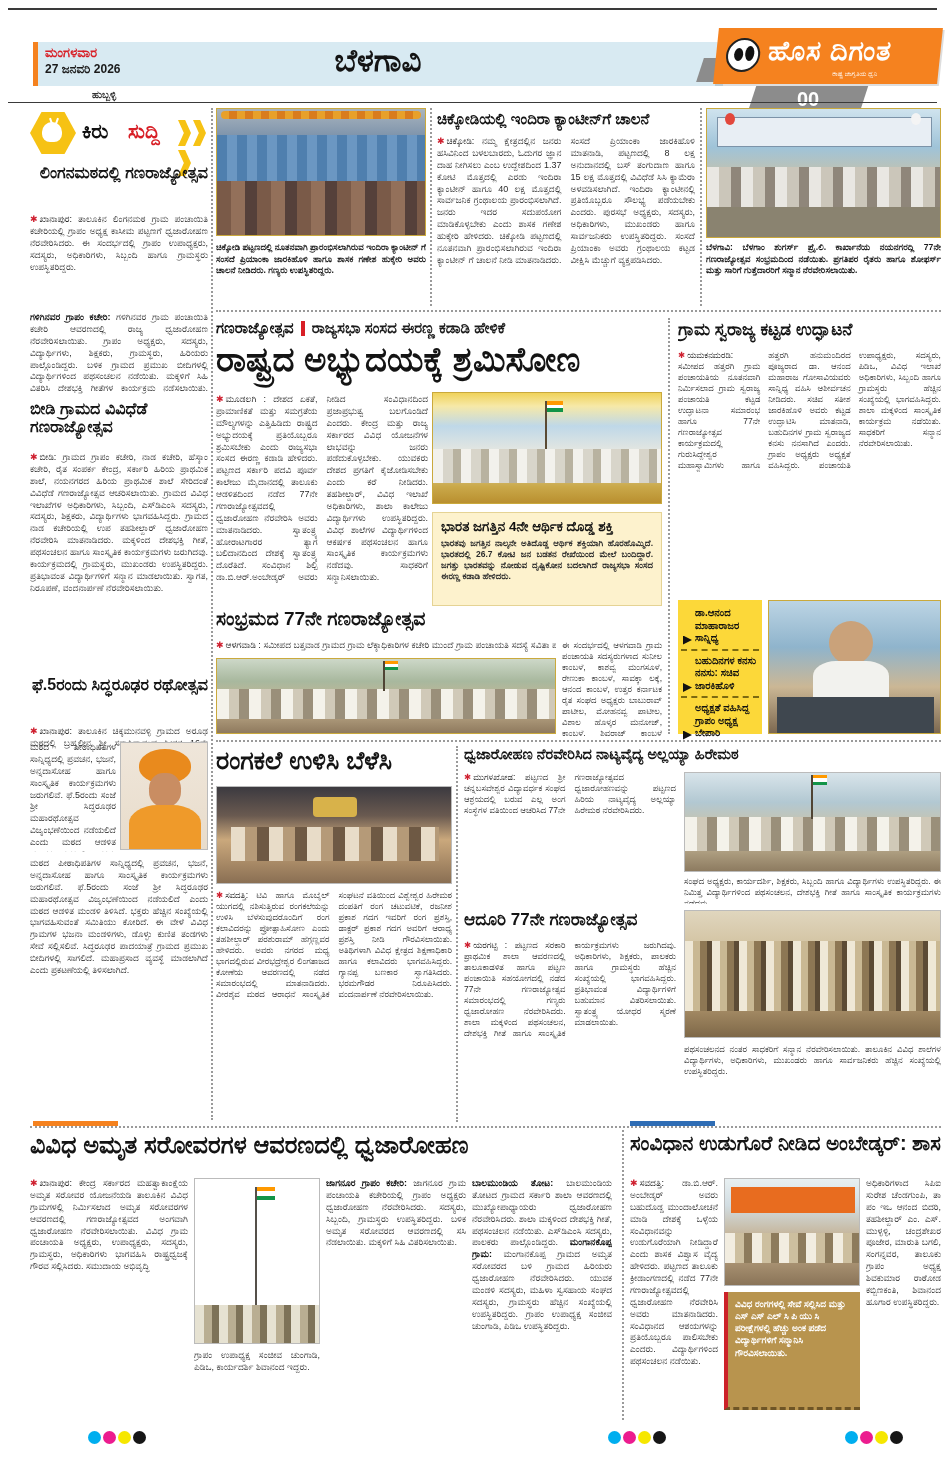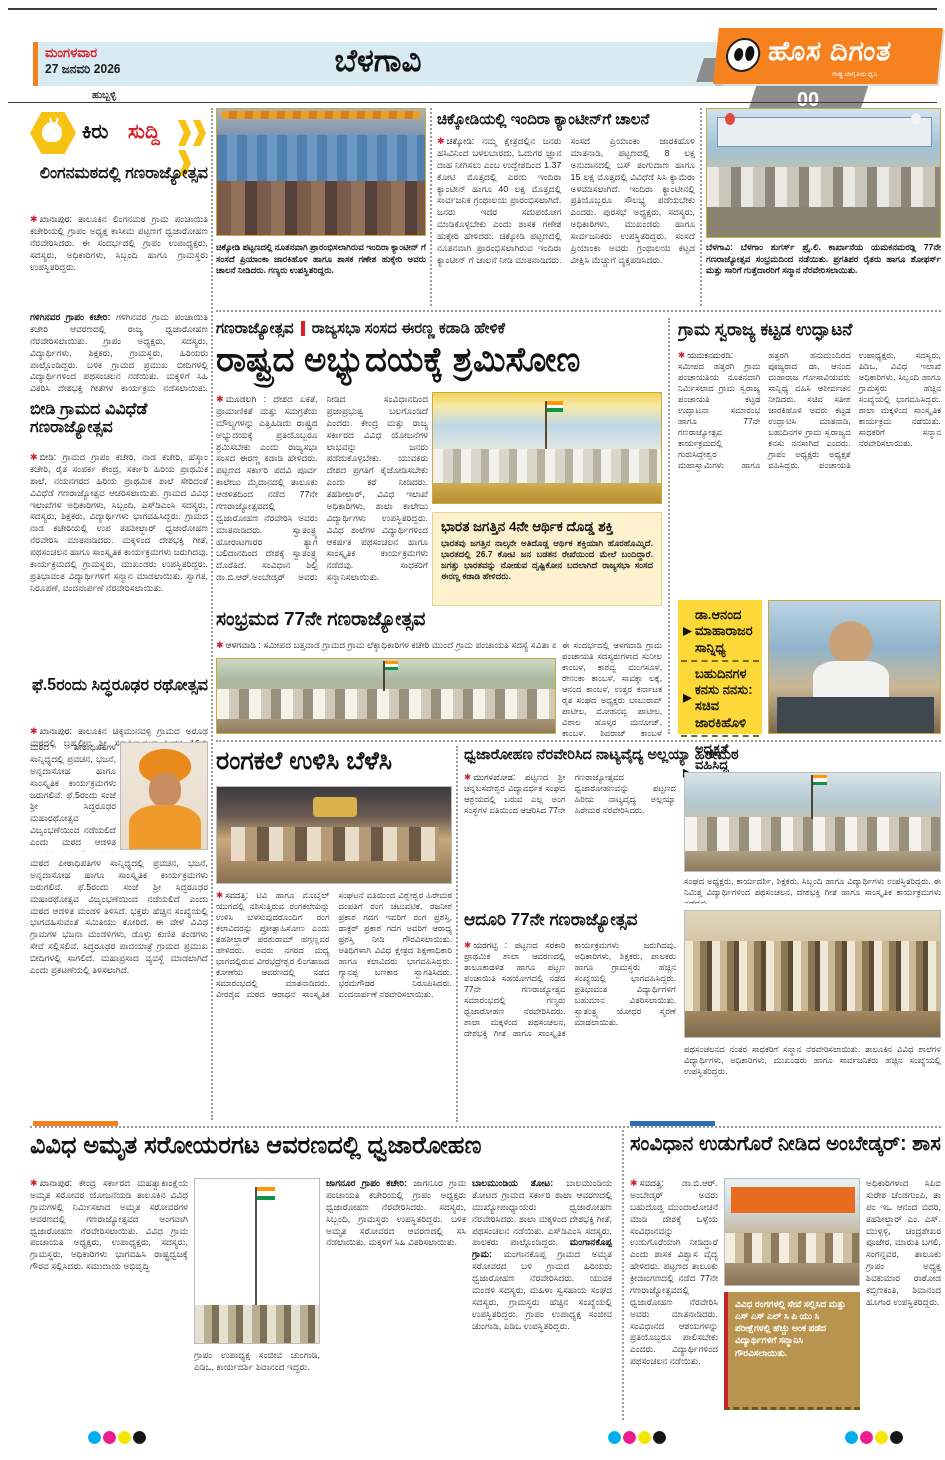--- a/index.html
+++ b/index.html
@@ -20,21 +20,21 @@
 .cols2{column-count:2;column-gap:9px}
 .cols3{column-count:3;column-gap:8px}
 .photo{position:absolute;overflow:hidden;border:1px solid #caa93c}
 .photo.plain{border:1px solid #bbb}
 .band{background:#d8eaf2}
 .brand-orange{background:#f5821f}
 .tricolor i{display:block;height:33.3%}
 .tricolor .s{background:#f90}.tricolor .w{background:#fff}.tricolor .g{background:#129447}
 .chev{width:13px;height:26px;background:#f6c214;clip-path:polygon(0 0,55% 0,100% 50%,55% 100%,0 100%,45% 50%);display:inline-block;margin-left:2px}
 .bullet-arrow{width:9px;height:9px;background:#111;clip-path:polygon(0 0,100% 50%,0 100%);display:inline-block;margin-right:3px;flex:0 0 9px}
-.yellow-box-item{font-size:13px;font-weight:bold;line-height:1.25;color:#111;display:flex;align-items:center;padding:4px 2px;border-bottom:2px dashed #7c6a10}
+.yellow-box-item{font-size:10px;font-weight:bold;line-height:1.25;color:#111;display:flex;align-items:flex-end;padding:4px 2px;border-bottom:2px dashed #7c6a10}
 .regdot{width:13px;height:13px;border-radius:50%;display:inline-block;margin-right:2px}
 </style>
 </head>
 <body>
 
 <div class="page">
 
   <div class="abs rule" style="left:8px;top:8px;width:929px;height:2px"></div>
 
   <div class="abs band" style="left:33px;top:42px;width:690px;height:44px">
@@ -126,21 +126,21 @@
     <span>ನಮ್ಮ ಕ್ಷೇತ್ರದಲ್ಲಿನ ಜನರು ಹಸಿವಿನಿಂದ ಬಳಲಬಾರದು, ಓದುಗರ ಜ್ಞಾನ ದಾಹ ನೀಗಿಸಲು ಎಂಬ ಉದ್ದೇಶದಿಂದ 1.37 ಕೋಟಿ ಮೊತ್ತದಲ್ಲಿ ಎರಡು ಇಂದಿರಾ ಕ್ಯಾಂಟೀನ್ ಹಾಗೂ 40 ಲಕ್ಷ ಮೊತ್ತದಲ್ಲಿ ಸಾರ್ವಜನಿಕ ಗ್ರಂಥಾಲಯ ಪ್ರಾರಂಭಿಸಲಾಗಿದೆ. ಜನರು ಇದರ ಸದುಪಯೋಗ ಮಾಡಿಕೊಳ್ಳಬೇಕು ಎಂದು ಶಾಸಕ ಗಣೇಶ ಹುಕ್ಕೇರಿ ಹೇಳಿದರು. ಚಿಕ್ಕೋಡಿ ಪಟ್ಟಣದಲ್ಲಿ ನೂತನವಾಗಿ ಪ್ರಾರಂಭಿಸಲಾಗಿರುವ ಇಂದಿರಾ ಕ್ಯಾಂಟೀನ್ ಗೆ ಚಾಲನೆ ನೀಡಿ ಮಾತನಾಡಿದರು. ಸಂಸದೆ ಪ್ರಿಯಾಂಕಾ ಜಾರಕಿಹೊಳಿ ಮಾತನಾಡಿ, ಪಟ್ಟಣದಲ್ಲಿ 8 ಲಕ್ಷ ಅನುದಾನದಲ್ಲಿ ಬಸ್ ತಂಗುದಾಣ ಹಾಗೂ 15 ಲಕ್ಷ ಮೊತ್ತದಲ್ಲಿ ವಿವಿಧೆಡೆ ಸಿಸಿ ಕ್ಯಾಮೆರಾ ಅಳವಡಿಸಲಾಗಿದೆ. ಇಂದಿರಾ ಕ್ಯಾಂಟೀನಲ್ಲಿ ಪ್ರತಿಯೊಬ್ಬರೂ ಸೌಲಭ್ಯ ಪಡೆಯಬೇಕು ಎಂದರು. ಪುರಸಭೆ ಅಧ್ಯಕ್ಷರು, ಸದಸ್ಯರು, ಅಧಿಕಾರಿಗಳು, ಮುಖಂಡರು ಹಾಗೂ ಸಾರ್ವಜನಿಕರು ಉಪಸ್ಥಿತರಿದ್ದರು. ಸಂಸದೆ ಪ್ರಿಯಾಂಕಾ ಅವರು ಗ್ರಂಥಾಲಯ ಕಟ್ಟಡ ವೀಕ್ಷಿಸಿ ಮೆಚ್ಚುಗೆ ವ್ಯಕ್ತಪಡಿಸಿದರು.</span>
   </div>
 
   <div class="photo" style="left:706px;top:108px;width:235px;height:130px;background:linear-gradient(180deg,#cfe3ee 0%,#9fc3d8 30%,#c9c2a8 55%,#7d7862 100%)">
     <div class="abs" style="left:10px;top:8px;width:215px;height:30px;background:#e8eef4;border:1px solid #7c93a8"></div>
     <div class="abs" style="left:18px;top:4px;width:10px;height:12px;background:#e2483c;border-radius:50%"></div>
     <div class="abs" style="left:204px;top:4px;width:10px;height:12px;background:#f4f4f4;border-radius:50%"></div>
     <div class="abs" style="left:0;top:58px;width:235px;height:40px;background:repeating-linear-gradient(90deg,#e9e7e2 0 12px,#cbc6ba 12px 24px,#8f867a 24px 34px)"></div>
     <div class="abs" style="left:0;top:98px;width:235px;height:32px;background:#8a8370"></div>
   </div>
-  <div class="abs caption" style="left:706px;top:242px;width:235px;height:62px">ಬೆಳಗಾವಿ: ಬೆಳಗಾಂ ಶುಗರ್ಸ್ ಪ್ರೈ.ಲಿ. ಕಾರ್ಖಾನೆಯ ಯಮಕನಮರಡ್ಲಿ 77ನೇ ಗಣರಾಜ್ಯೋತ್ಸವ ಸಂಭ್ರಮದಿಂದ ನಡೆಯಿತು. ಪ್ರಗತಿಪರ ರೈತರು ಹಾಗೂ ಶೋಫರ್ಸ್ ಮತ್ತು ಸಾರಿಗೆ ಗುತ್ತೆದಾರರಿಗೆ ಸನ್ಮಾನ ನೆರವೇರಿಸಲಾಯಿತು.</div>
+  <div class="abs caption" style="left:706px;top:242px;width:235px;height:62px">ಬೆಳಗಾವಿ: ಬೆಳಗಾಂ ಶುಗರ್ಸ್ ಪ್ರೈ.ಲಿ. ಕಾರ್ಖಾನೆಯ ನಯನಗರದ್ಲಿ 77ನೇ ಗಣರಾಜ್ಯೋತ್ಸವ ಸಂಭ್ರಮದಿಂದ ನಡೆಯಿತು. ಪ್ರಗತಿಪರ ರೈತರು ಹಾಗೂ ಶೋಫರ್ಸ್ ಮತ್ತು ಸಾರಿಗೆ ಗುತ್ತೆದಾರರಿಗೆ ಸನ್ಮಾನ ನೆರವೇರಿಸಲಾಯಿತು.</div>
 
   <div class="abs headline" style="left:216px;top:340px;width:450px;height:48px;font-size:34px;white-space:nowrap">ರಾಷ್ಟ್ರದ ಅಭ್ಯುದಯಕ್ಕೆ ಶ್ರಮಿಸೋಣ</div>
   <div class="abs" style="left:216px;top:318px;height:20px;display:flex;align-items:center">
     <span style="font-size:15px;font-weight:bold;color:#111">ಗಣರಾಜ್ಯೋತ್ಸವ</span>
     <span style="display:inline-block;width:4px;height:15px;background:#d81f26;margin:0 7px"></span>
     <span style="font-size:15px;color:#1c1c1c;font-weight:bold">ರಾಜ್ಯಸಭಾ ಸಂಸದ ಈರಣ್ಣ ಕಡಾಡಿ ಹೇಳಿಕೆ</span>
   </div>
 
   <div class="abs body-text cols2" style="left:216px;top:394px;width:212px;height:208px">
     <span class="star">✱</span><span class="dateline">ಮೂಡಲಗಿ :</span>
@@ -235,21 +235,21 @@
     <span>ಪಟ್ಟಣದ ಸರಕಾರಿ ಪ್ರಾಥಮಿಕ ಶಾಲಾ ಆವರಣದಲ್ಲಿ ತಾಲೂಕಾಡಳಿತ ಹಾಗೂ ಪಟ್ಟಣ ಪಂಚಾಯಿತಿ ಸಹಯೋಗದಲ್ಲಿ ನಡೆದ 77ನೇ ಗಣರಾಜ್ಯೋತ್ಸವ ಸಮಾರಂಭದಲ್ಲಿ ಗಣ್ಯರು ಧ್ವಜಾರೋಹಣ ನೆರವೇರಿಸಿದರು. ಶಾಲಾ ಮಕ್ಕಳಿಂದ ಪಥಸಂಚಲನ, ದೇಶಭಕ್ತಿ ಗೀತೆ ಹಾಗೂ ಸಾಂಸ್ಕೃತಿಕ ಕಾರ್ಯಕ್ರಮಗಳು ಜರುಗಿದವು. ಅಧಿಕಾರಿಗಳು, ಶಿಕ್ಷಕರು, ಪಾಲಕರು ಹಾಗೂ ಗ್ರಾಮಸ್ಥರು ಹೆಚ್ಚಿನ ಸಂಖ್ಯೆಯಲ್ಲಿ ಭಾಗವಹಿಸಿದ್ದರು. ಪ್ರತಿಭಾವಂತ ವಿದ್ಯಾರ್ಥಿಗಳಿಗೆ ಬಹುಮಾನ ವಿತರಿಸಲಾಯಿತು. ಸ್ವಾತಂತ್ರ್ಯ ಯೋಧರ ಸ್ಮರಣೆ ಮಾಡಲಾಯಿತು.</span>
   </div>
   <div class="photo plain" style="left:684px;top:910px;width:257px;height:128px;background:linear-gradient(180deg,#e0d6be 0%,#cdbb96 40%,#a98f68 75%,#7e6848 100%)">
     <div class="abs" style="left:0;top:30px;width:257px;height:70px;background:repeating-linear-gradient(90deg,#efe8d6 0 8px,#c9b893 8px 15px,#8d7754 15px 22px,#5c4b35 22px 27px)"></div>
   </div>
   <div class="abs small-text" style="left:684px;top:1044px;width:257px;height:78px">ಪಥಸಂಚಲನದ ನಂತರ ಸಾಧಕರಿಗೆ ಸನ್ಮಾನ ನೆರವೇರಿಸಲಾಯಿತು. ತಾಲೂಕಿನ ವಿವಿಧ ಶಾಲೆಗಳ ವಿದ್ಯಾರ್ಥಿಗಳು, ಅಧಿಕಾರಿಗಳು, ಮುಖಂಡರು ಹಾಗೂ ಸಾರ್ವಜನಿಕರು ಹೆಚ್ಚಿನ ಸಂಖ್ಯೆಯಲ್ಲಿ ಉಪಸ್ಥಿತರಿದ್ದರು.</div>
 
   <div class="abs" style="left:33px;top:1121px;width:85px;height:5px;background:#f5821f"></div>
   <div class="abs" style="left:630px;top:1121px;width:85px;height:5px;background:#2f6db5"></div>
 
-  <div class="abs headline" style="left:30px;top:1132px;width:585px;height:36px;font-size:24px;white-space:nowrap">ವಿವಿಧ ಅಮೃತ ಸರೋಯರಗಟ ಆವರಣದಲ್ಲಿ ಧ್ವಜಾರೋಹಣ</div>
+  <div class="abs headline" style="left:30px;top:1132px;width:585px;height:36px;font-size:24px;white-space:nowrap">ವಿವಿಧ ಅಮೃತ ಸರೋವರಗಳ ಆವರಣದಲ್ಲಿ ಧ್ವಜಾರೋಹಣ</div>
   <div class="abs body-text" style="left:30px;top:1178px;width:158px;height:240px">
     <span class="star">✱</span><span class="dateline">ಖಾನಾಪುರ:</span>
     <span>ಕೇಂದ್ರ ಸರ್ಕಾರದ ಮಹತ್ವಾಕಾಂಕ್ಷೆಯ ಅಮೃತ ಸರೋವರ ಯೋಜನೆಯಡಿ ತಾಲೂಕಿನ ವಿವಿಧ ಗ್ರಾಮಗಳಲ್ಲಿ ನಿರ್ಮಿಸಲಾದ ಅಮೃತ ಸರೋವರಗಳ ಆವರಣದಲ್ಲಿ ಗಣರಾಜ್ಯೋತ್ಸವದ ಅಂಗವಾಗಿ ಧ್ವಜಾರೋಹಣ ನೆರವೇರಿಸಲಾಯಿತು. ವಿವಿಧ ಗ್ರಾಮ ಪಂಚಾಯತಿ ಅಧ್ಯಕ್ಷರು, ಉಪಾಧ್ಯಕ್ಷರು, ಸದಸ್ಯರು, ಗ್ರಾಮಸ್ಥರು, ಅಧಿಕಾರಿಗಳು ಭಾಗವಹಿಸಿ ರಾಷ್ಟ್ರಧ್ವಜಕ್ಕೆ ಗೌರವ ಸಲ್ಲಿಸಿದರು. ಸಮುದಾಯ ಅಭಿವೃದ್ಧಿ</span>
   </div>
   <div class="photo plain" style="left:194px;top:1178px;width:126px;height:166px;background:linear-gradient(180deg,#aacdે3 0%,#9cc3dd 45%,#b8c49a 70%,#7a8a5e 100%)">
     <div class="abs" style="left:60px;top:8px;width:2px;height:120px;background:#55504a"></div>
     <div class="abs tricolor" style="left:62px;top:8px;width:18px;height:13px">
         <i class="s"></i>
         <i class="w"></i>
         <i class="g"></i>

